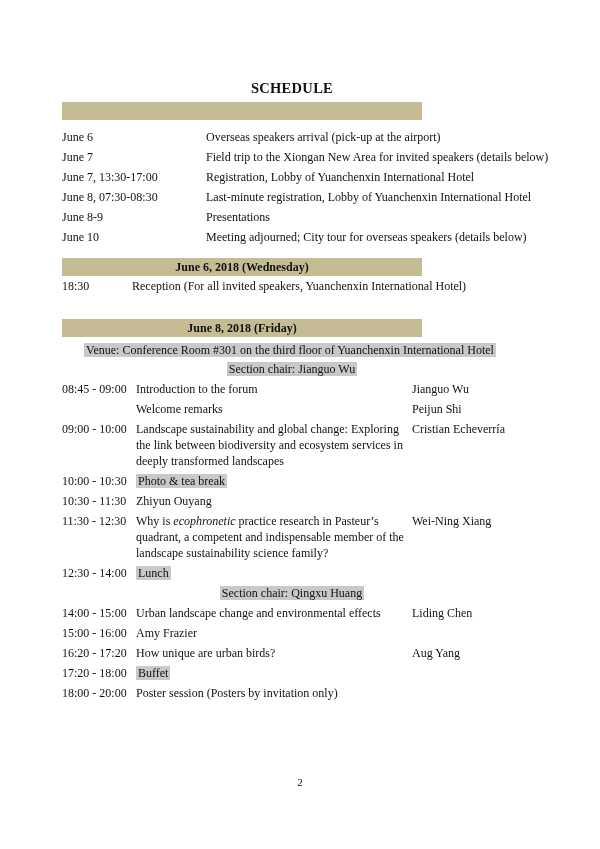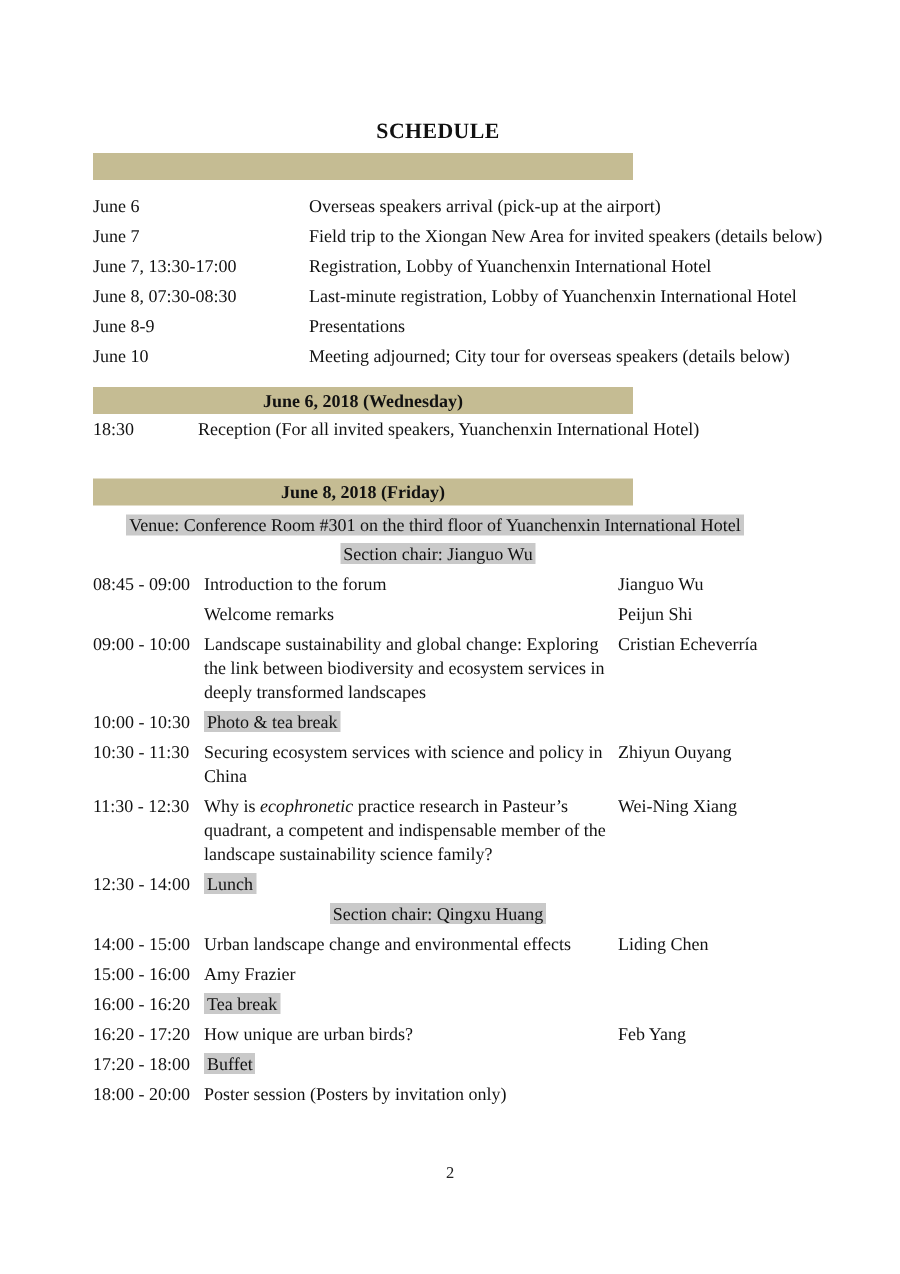--- a/index.html
+++ b/index.html
@@ -131,21 +131,20 @@
           <span class="t-title"><span>Landscape sustainability and global change: Exploring the link between biodiversity and ecosystem services in deeply transformed landscapes</span></span>
           <span class="t-speaker">Cristian Echeverría</span>
         </div>
         <div class="t-row">
           <span class="t-time">10:00 - 10:30</span>
           <span class="t-title"><span class="hl">Photo &amp; tea break</span></span>
           <span class="t-speaker"></span>
         </div>
         <div class="t-row">
           <span class="t-time">10:30 - 11:30</span>
-          <span class="t-title"><span>Securing ecosystem services with science and policy in China</span></span>
           <span class="t-speaker">Zhiyun Ouyang</span>
         </div>
         <div class="t-row">
           <span class="t-time">11:30 - 12:30</span>
           <span class="t-title"><span>Why is </span><span class="it">ecophronetic</span><span> practice research in Pasteur’s quadrant, a competent and indispensable member of the landscape sustainability science family?</span></span>
           <span class="t-speaker">Wei-Ning Xiang</span>
         </div>
         <div class="t-row">
           <span class="t-time">12:30 - 14:00</span>
           <span class="t-title"><span class="hl">Lunch</span></span>
@@ -155,28 +154,23 @@
         <div class="t-row">
           <span class="t-time">14:00 - 15:00</span>
           <span class="t-title"><span>Urban landscape change and environmental effects</span></span>
           <span class="t-speaker">Liding Chen</span>
         </div>
         <div class="t-row">
           <span class="t-time">15:00 - 16:00</span>
           <span class="t-speaker">Amy Frazier</span>
         </div>
         <div class="t-row">
-          <span class="t-time">16:00 - 16:20</span>
-          <span class="t-title"><span class="hl">Tea break</span></span>
-          <span class="t-speaker"></span>
-        </div>
-        <div class="t-row">
           <span class="t-time">16:20 - 17:20</span>
           <span class="t-title"><span>How unique are urban birds?</span></span>
-          <span class="t-speaker">Feb Yang</span>
+          <span class="t-speaker">Aug Yang</span>
         </div>
         <div class="t-row">
           <span class="t-time">17:20 - 18:00</span>
           <span class="t-title"><span class="hl">Buffet</span></span>
           <span class="t-speaker"></span>
         </div>
         <div class="t-row">
           <span class="t-time">18:00 - 20:00</span>
           <span class="t-title"><span>Poster session (Posters by invitation only)</span></span>
           <span class="t-speaker"></span>

